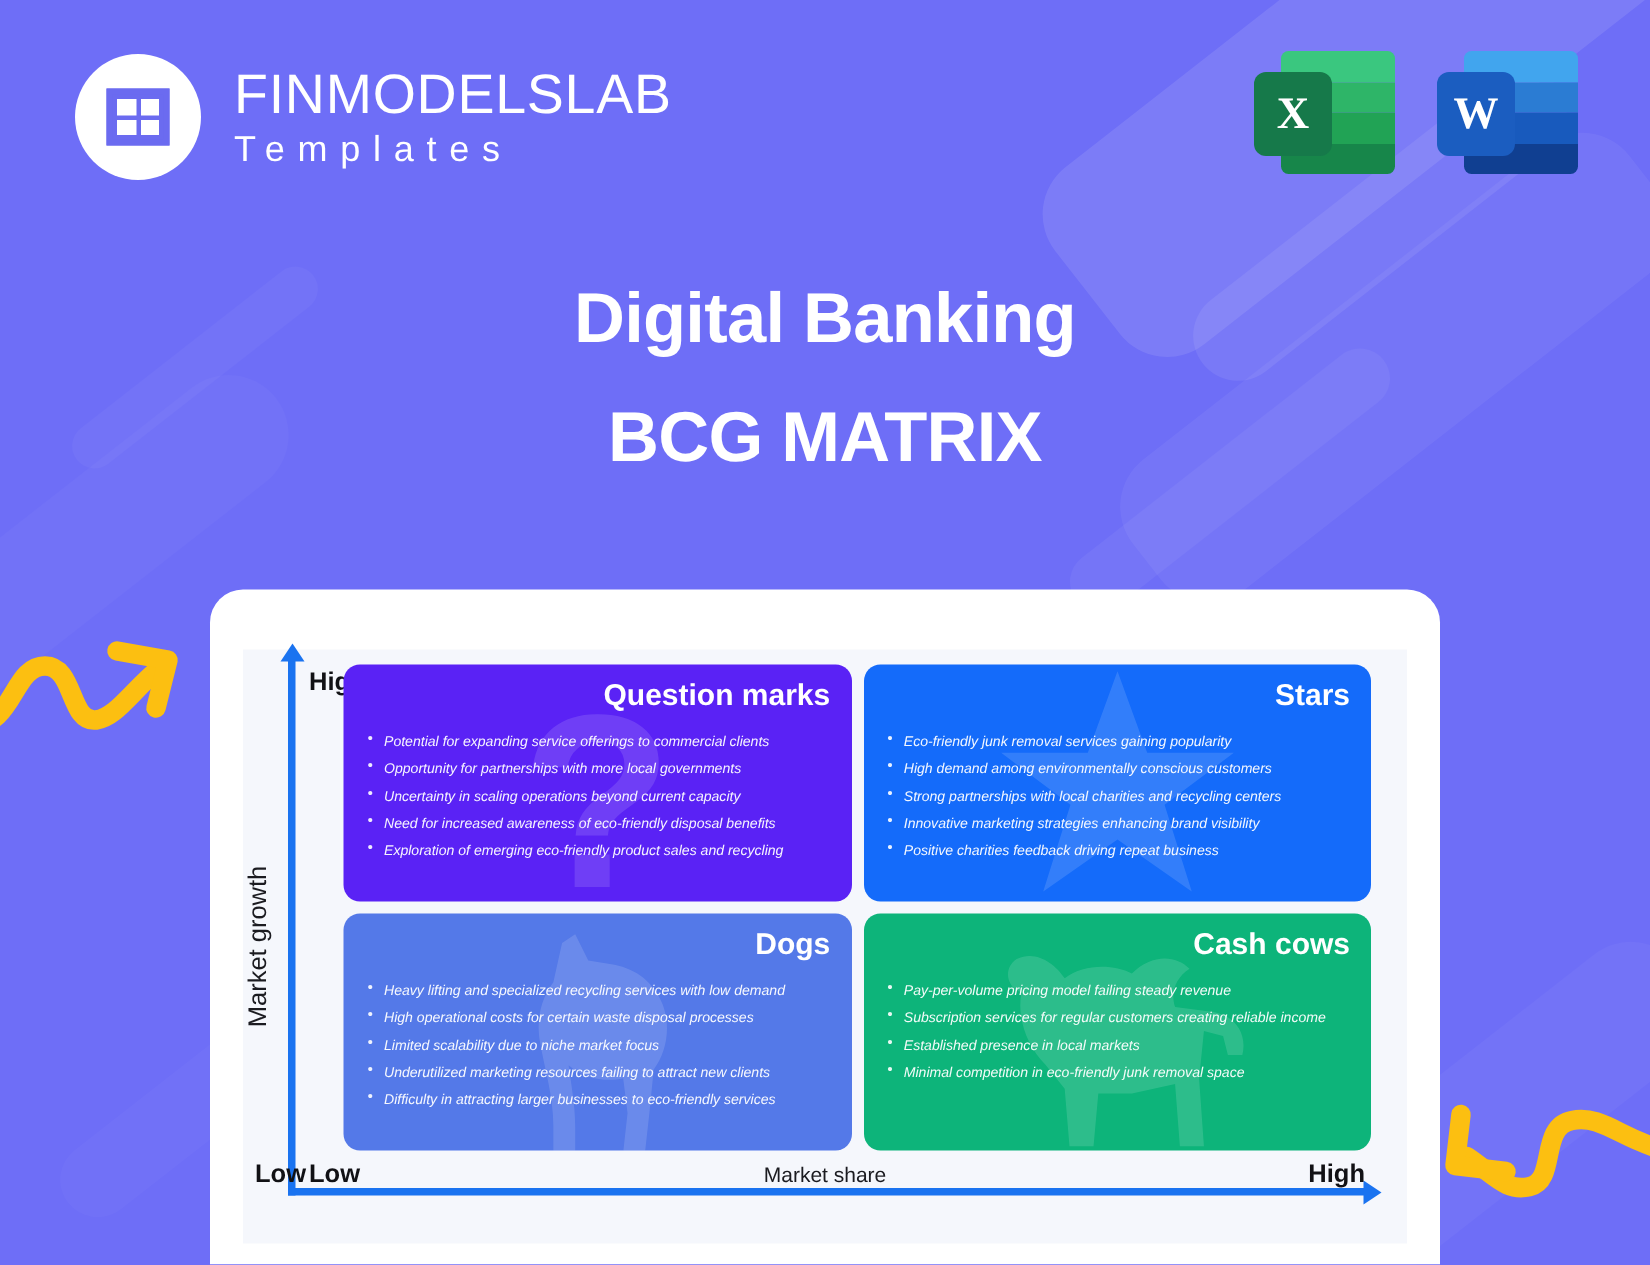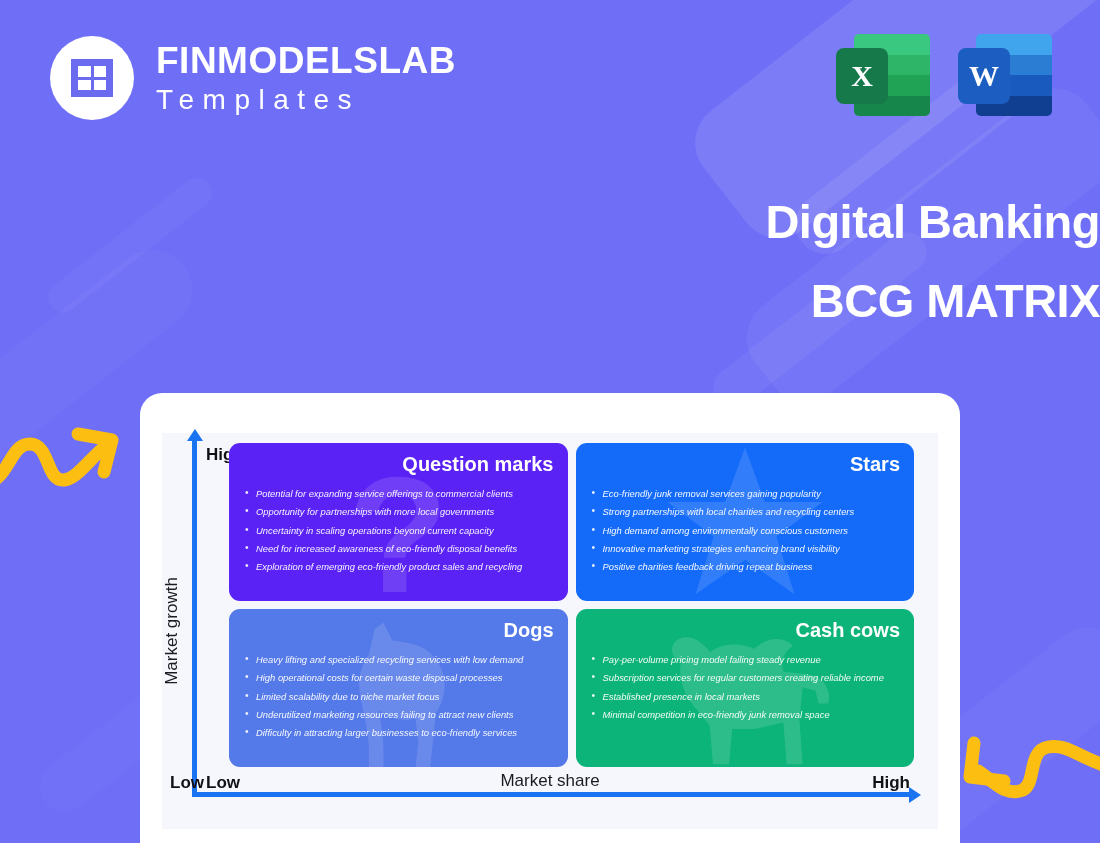--- a/index.html
+++ b/index.html
@@ -70,26 +70,26 @@
     grid-template-rows: 1fr 1fr;
     gap: 3px;
     padding: 3px;
     background: #6b6bf0;
   }
   .logo-grid span { background: #ffffff; display:block; }
 
   .logo-text { line-height: 1; }
   .logo-name {
     font-size: 37px;
-    font-weight: 700;
+    font-weight: 400;
     color: #ffffff;
     letter-spacing: 0.5px;
   }
   .logo-sub {
-    font-size: 28px;
+    font-size: 24px;
     color: #ffffff;
     letter-spacing: 8.5px;
     margin-top: 7px;
     font-weight: 400;
   }
 
   
   .office-icons {
     position: absolute;
     right: 48px;
@@ -135,23 +135,22 @@
   .word .oi-sheet i:nth-child(2){ background:#2b7cd3; }
   .word .oi-sheet i:nth-child(3){ background:#185abd; }
   .word .oi-sheet i:nth-child(4){ background:#103f91; }
   .word .oi-badge { background:#1b5dc0; }
 
   
   .title-block {
     position: absolute;
     top: 186px;
     left: 0; right: 0;
-    text-align: right;
-    color: #ffffff;
-    margin-top: 10px;
+    text-align: center;
+    color: #ffffff;
   }
   .title-line1 {
     font-size: 47px;
     font-weight: 800;
     letter-spacing: -0.5px;
     line-height: 1.12;
   }
   .title-line2 {
     font-size: 47px;
     font-weight: 800;
@@ -238,21 +237,21 @@
     font-size: 17px;
     font-weight: 400;
     color: #1b1b20;
     white-space: nowrap;
     margin-left: -16px;
   }
   .lbl-share {
     bottom: 38px;
     left: 50%;
     transform: translateX(-50%);
-    font-size: 17px;
+    font-size: 14px;
     font-weight: 400;
     color: #1b1b20;
   }
   .lbl-high-x { bottom: 36px; right: 28px; font-size: 17px; }
 
   
   .quadrants {
     position: absolute;
     left: 67px;
     right: 24px;
@@ -412,22 +411,22 @@
         </ul>
       </div>
 
       <div class="quad" style="background:#146BFA">
         <svg class="watermark" width="170" height="165" viewBox="0 0 100 100">
           <path fill="#ffffff" d="M50 3 L62 36 L97 36 L69 57 L80 92 L50 71 L20 92 L31 57 L3 36 L38 36 Z"></path>
         </svg>
         <div class="quad-title">Stars</div>
         <ul class="quad-list">
           <li>Eco-friendly junk removal services gaining popularity</li>
+          <li>High demand among environmentally conscious customers</li>
           <li>Strong partnerships with local charities and recycling centers</li>
-          <li>High demand among environmentally conscious customers</li>
           <li>Innovative marketing strategies enhancing brand visibility</li>
           <li>Positive charities feedback driving repeat business</li>
         </ul>
       </div>
 
       <div class="quad" style="background:#5479E8">
         <svg class="watermark" width="150" height="160" viewBox="0 0 100 110" style="top:56%">
           <path fill="#ffffff" d="M34 8 L30 26 C24 34 22 44 24 54 C26 66 30 78 30 92 L30 104 L40 104 L40 92
                    C40 82 38 72 37 64 C44 70 54 72 62 70 L64 86 L62 104 L72 104 L74 86 L76 66
                    C82 58 84 46 80 36 C76 26 68 20 58 18 L46 16 L40 4 Z"></path>

